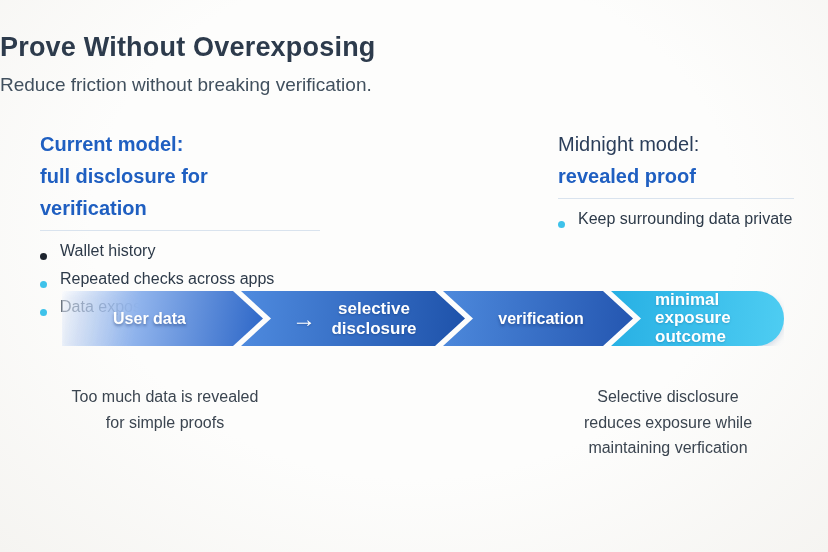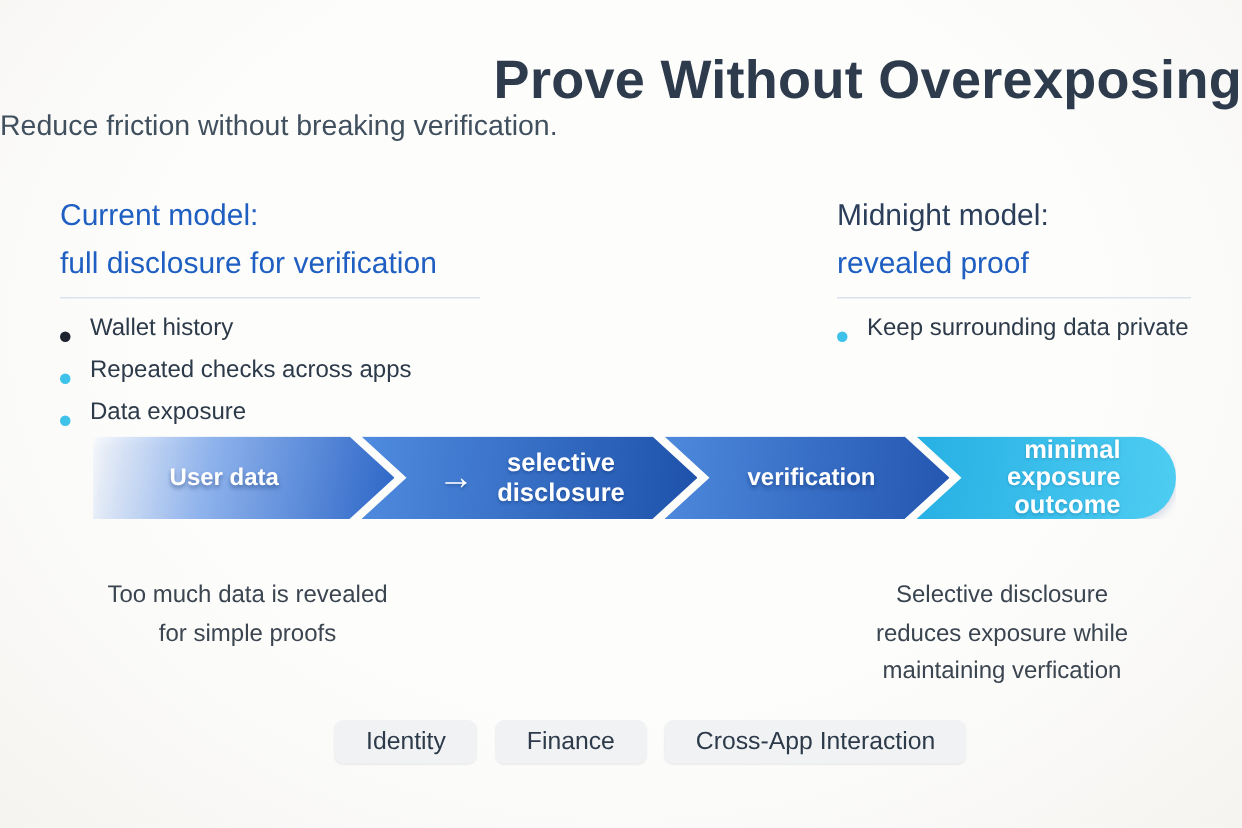--- a/index.html
+++ b/index.html
@@ -10,35 +10,35 @@
     position: relative;
     width: 828px; height: 552px;
     margin: 0 auto;
     background: radial-gradient(ellipse at 50% 40%, #fdfdfc 55%, #f5f4f1 100%);
     overflow: hidden;
   }
 
   
   .title {
     position: absolute; top: 32px; left: 0; width: 100%;
-    text-align: right;
-    font-size: 36px; font-weight: 700; letter-spacing: .2px;
+    text-align: left;
+    font-size: 27px; font-weight: 700; letter-spacing: .2px;
     color: #2d3b4c;
   }
   .subtitle {
     position: absolute; top: 74px; left: 0; width: 100%;
     font-size: 19px; color: #41505e;
   }
 
   
   .panel { position: absolute; top: 128px; }
   .panel.left  { left: 40px;  width: 280px; }
   .panel.right { left: 558px; width: 236px; }
   .panel-h1, .panel-h2 { font-size: 20px; line-height: 32px; font-weight: 400; }
-  .blue-h { color: #1f5fc1; }
+  .blue-h { color: #1f5fc1; font-weight: bold; }
   .navy-h { color: #2b3e5a; }
   .panel-divider { height: 1px; background: #d9e3ee; margin-top: 6px; }
   .bullet-list { margin-top: 11px; }
   .bullet-row { display: flex; align-items: baseline; height: 28px; }
   .dot { width: 7px; height: 7px; border-radius: 50%; margin-right: 13px; flex: 0 0 auto; align-self: center; }
   .dot-dark { background: #1c232e; }
   .dot-cyan { background: #3ec2ea; }
   .bullet-label { font-size: 16px; color: #2d3a49; }
 
   
@@ -65,21 +65,21 @@
           background: linear-gradient(95deg, #27b0e4 0%, #4ecdf2 100%); }
   .seg-label-lg {
     font-size: 16px; font-weight: 700;
     text-shadow: 0 2px 3px rgba(10, 40, 100, .45);
   }
   .seg-label-md {
     font-size: 17px; font-weight: 600; line-height: 1.12; text-align: center;
     max-width: 92px; text-shadow: 0 1px 2px rgba(10, 40, 100, .35);
   }
   .seg-label-sm {
-    font-size: 17px; font-weight: 700; line-height: 1.08; text-align: right;
+    font-size: 17px; font-weight: 700; line-height: 1.08; text-align: left;
     max-width: 92px; text-shadow: 0 1px 2px rgba(10, 70, 110, .25);
   }
   .flow-arrow { font-size: 24px; font-weight: 400; margin-right: 12px; line-height: 1;
                 text-shadow: 0 1px 2px rgba(10,40,100,.35); }
 
   
   .caption {
     position: absolute; top: 384px;
     font-size: 16px; line-height: 1.6; color: #3b4550;
     text-align: center; white-space: pre-line;
@@ -155,19 +155,14 @@
       <span class="seg-label-sm">minimal exposure outcome</span>
     </div>
   </div>
 
   <div class="caption c1">Too much data is revealed
 for simple proofs</div>
   <div class="caption c3">Selective disclosure
 reduces exposure while
 maintaining verfication</div>
 
-  <div class="tags">
-    <button class="tag">Identity</button>
-    <button class="tag">Finance</button>
-    <button class="tag">Cross-App Interaction</button>
-  </div>
 
 </div>
 
 </body></html>

